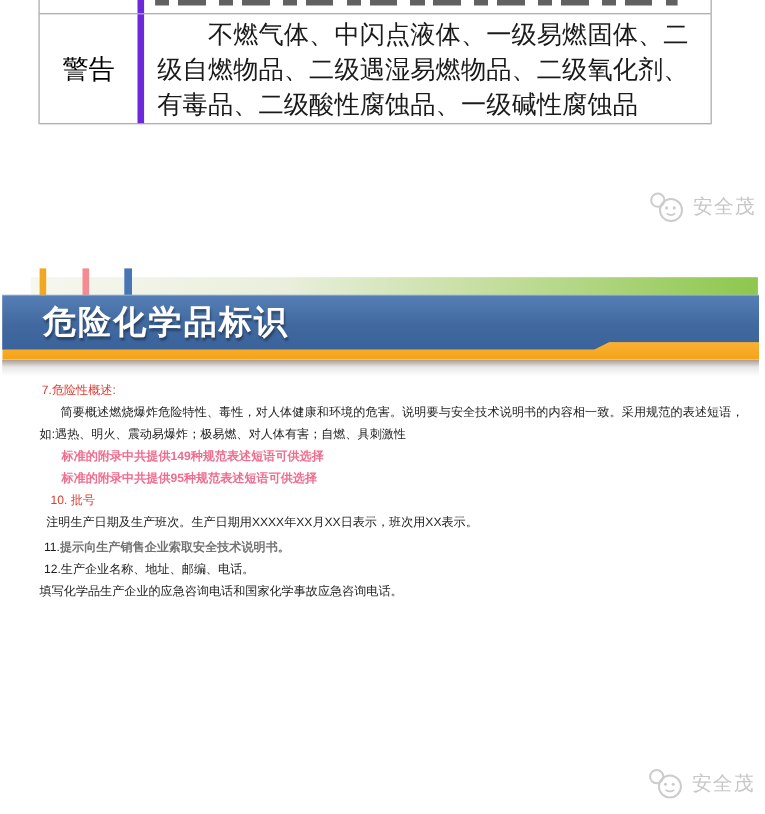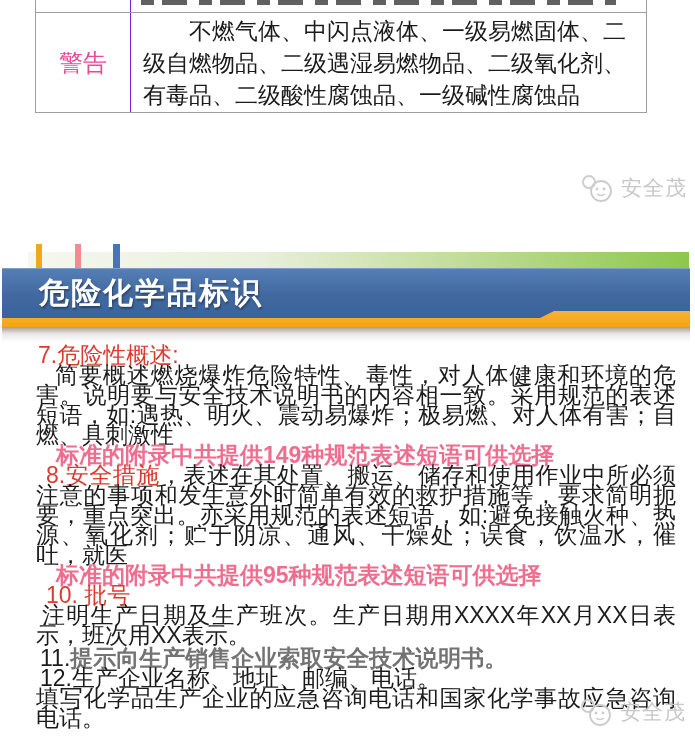--- a/index.html
+++ b/index.html
@@ -13,23 +13,23 @@
   }
 
   
   .doc-table {
     position:absolute; left:35px; top:0; width:612px;
     border-left:1px solid #9e9e9e; border-right:1px solid #9e9e9e;
     background:#fff;
   }
   .t-row { display:flex; border-bottom:1px solid #9e9e9e; }
   .t-label {
-    width:95px; flex:0 0 95px; border-right:1px solid #6d28d9;
+    width:95px; flex:0 0 95px; border-right:6px solid #6d28d9;
     display:flex; align-items:center; justify-content:center;
-    font-size:24px; color:#ec4899;
+    font-size:24px; color:#000000;
   }
   .t-text {
     flex:1; padding:3px 10px 3px 12px;
     font-size:23px; line-height:32px; text-indent:2em;
     display:flex; align-items:center; color:#1a1a1a;
   }
   .row-partial { height:13px; }
   .row-partial .t-text { padding:0 10px; align-items:flex-start; }
   .glyph-scraps {
     width:96%; height:5px; margin-top:0; text-indent:0;
@@ -37,21 +37,21 @@
       #2c2c2c 0 13px, transparent 13px 21px,
       #2c2c2c 21px 46px, transparent 46px 58px);
     opacity:.75;
   }
   .row-warn { height:100px; }
   .row-caution { height:80px; }
 
   
   .watermark {
     position:absolute; display:flex; align-items:center; gap:4px;
-    color:#c7c7c7; font-size:21px; letter-spacing:1px; white-space:nowrap;
+    color:#c7c7c7; font-size:18px; letter-spacing:1px; white-space:nowrap;
   }
   .wm-table { top:173px; right:8px; }
   .wm-bottom { top:697px; right:9px; }
 
   
   .banner { position:absolute; left:0; top:244px; width:695px; height:100px; }
   .green-strip {
     position:absolute; left:28px; right:6px; top:8px; height:16px;
     background:linear-gradient(to right,#f6f7ef 0%,#e9efdc 35%,#c2dd9a 65%,#8dc74d 100%);
   }
@@ -75,21 +75,21 @@
     clip-path:polygon(0 7px,538px 7px,552px 0,100% 0,100% 100%,0 100%);
   }
   .banner-shadow {
     position:absolute; left:2px; right:5px; top:83px; height:15px;
     background:linear-gradient(180deg,rgba(96,70,58,.55) 0%,rgba(130,120,115,.18) 45%,rgba(255,255,255,0) 100%);
   }
 
   
   .content {
     position:absolute; left:36px; top:345px; width:640px;
-    font-size:23px; line-height:20px; color:#1c1c1c;
+    font-size:11px; line-height:20px; color:#1c1c1c;
     text-align:justify;
   }
   .content p { margin:0; }
   .h-red   { color:#db3a30; }
   .note-pink { color:#ef6d8e; font-weight:bold; }
   .lead-red { color:#db3a30; }
   .lead-orange { color:#737373; font-weight:bold; }
   .ind2  { text-indent:2px; }
   .ind4  { text-indent:4px; }
   .ind6  { text-indent:6px; }
@@ -141,21 +141,20 @@
     <span class="banner-title">危险化学品标识</span>
   </div>
   <div class="yellow-bar"></div>
   <div class="banner-shadow"></div>
 </div>
 
 <div class="content">
   <p class="h-red ind2">7.危险性概述:</p>
   <p class="ind19">简要概述燃烧爆炸危险特性、毒性，对人体健康和环境的危害。说明要与安全技术说明书的内容相一致。采用规范的表述短语，如:遇热、明火、震动易爆炸；极易燃、对人体有害；自燃、具刺激性</p>
   <p class="note-pink ind20">标准的附录中共提供149种规范表述短语可供选择</p>
-  <p class="ind10"><span class="lead-red">8.安全措施</span><span>，表述在其处置、搬运、储存和使用作业中所必须注意的事项和发生意外时简单有效的救护措施等，要求简明扼要，重点突出。亦采用规范的表述短语，如:避免接触火种、热源、氧化剂；贮于阴凉、通风、干燥处；误食，饮温水，催吐，就医</span></p>
   <p class="note-pink ind20">标准的附录中共提供95种规范表述短语可供选择</p>
   <p class="h-red ind10">10. 批号</p>
   <p class="ind6">注明生产日期及生产班次。生产日期用XXXX年XX月XX日表示，班次用XX表示。</p>
   <p class="ind4 mt3"><span>11.</span><span class="lead-orange">提示向生产销售企业索取安全技术说明书。</span></p>
   <p class="ind4">12.生产企业名称、地址、邮编、电话。</p>
   <p>填写化学品生产企业的应急咨询电话和国家化学事故应急咨询电话。</p>
 </div>
 
 <div class="watermark wm-bottom">
   <svg class="wm-logo" viewBox="0 0 38 30">

